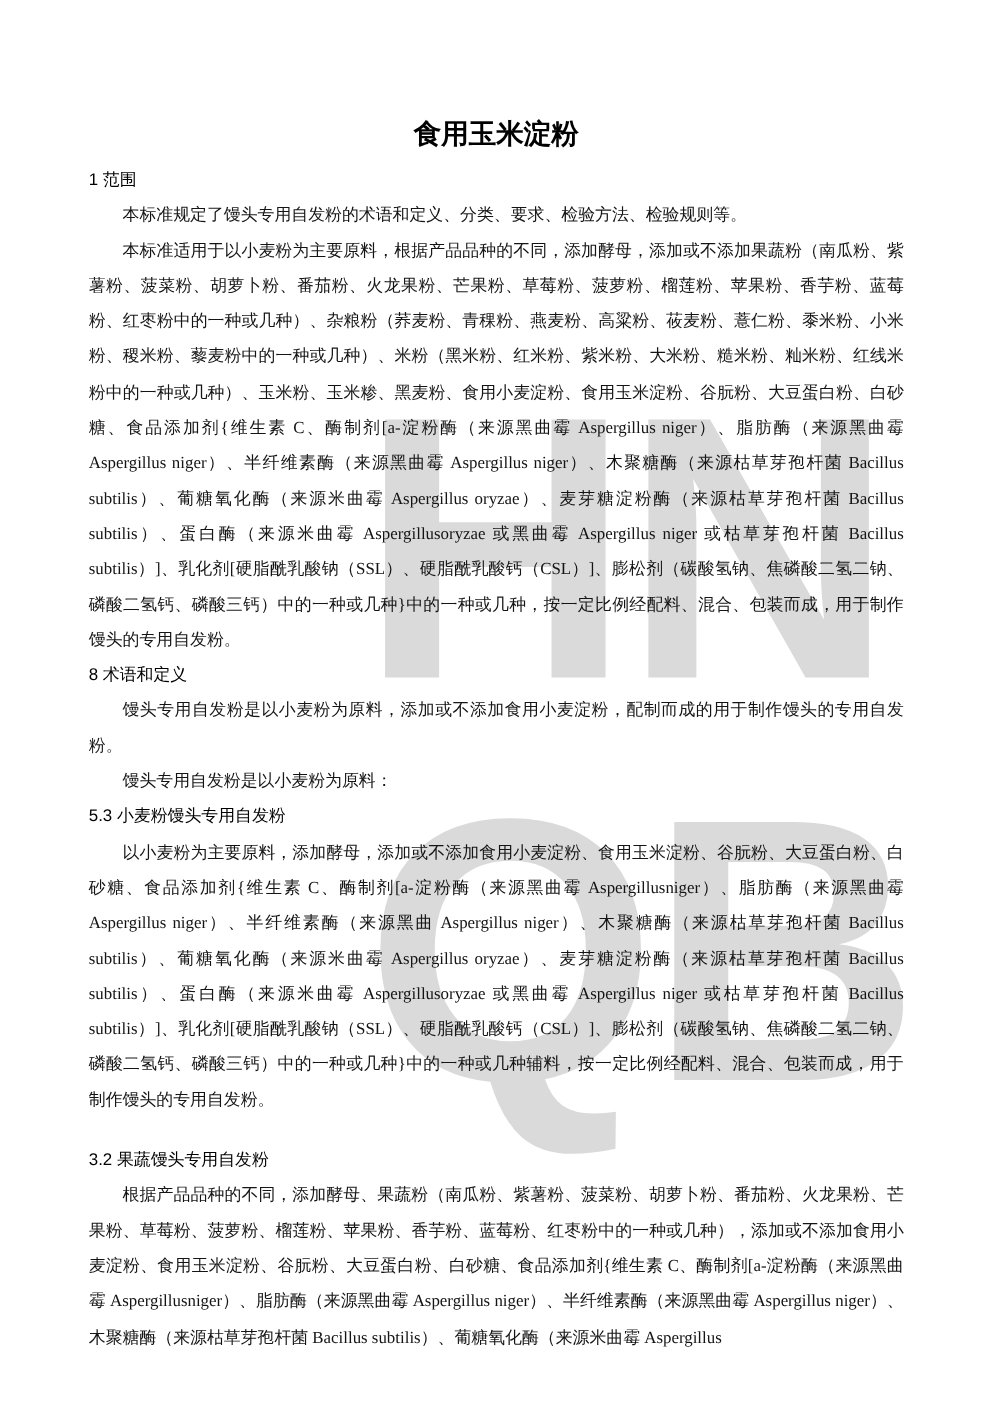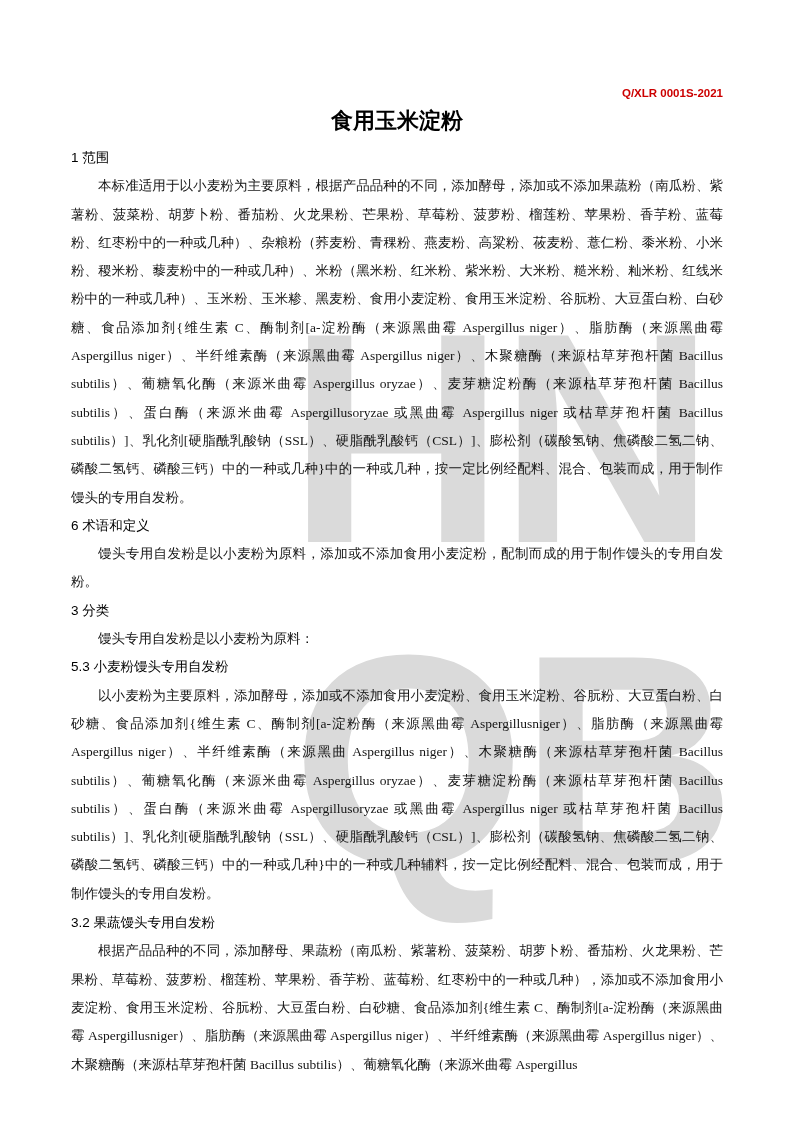--- a/index.html
+++ b/index.html
@@ -50,51 +50,50 @@
     color:#000;
   }
   .sec-heading{
     margin:0;
     font-family:"Liberation Sans",sans-serif;
     font-weight:normal;
     font-size:13.5px;
     line-height:28.3px;
     color:#000;
   }
-  .sec-heading.gap-top{margin-top:1px;}
+  .sec-heading.gap-top{margin-top:20px;}
   .body-para{
     margin:0;
     font-size:13.5px;
     line-height:28.3px;
     text-align:justify;
     text-indent:2em;
     word-break:break-word;
   }
 </style>
 </head>
 <body>
 
 <div class="page">
 
   <div class="watermark wm-hn">HN</div>
   <div class="watermark wm-qb">QB</div>
 
   <div class="content">
 
-    <div class="docnum">Q/XLR 0001S-2021</div>
 
     <h1 class="doc-title">食用玉米淀粉</h1>
 
     <h2 class="sec-heading">1 范围</h2>
+    <p class="body-para">本标准规定了馒头专用自发粉的术语和定义、分类、要求、检验方法、检验规则等。</p>
     <p class="body-para">本标准适用于以小麦粉为主要原料，根据产品品种的不同，添加酵母，添加或不添加果蔬粉（南瓜粉、紫薯粉、菠菜粉、胡萝卜粉、番茄粉、火龙果粉、芒果粉、草莓粉、菠萝粉、榴莲粉、苹果粉、香芋粉、蓝莓粉、红枣粉中的一种或几种）、杂粮粉（荞麦粉、青稞粉、燕麦粉、高粱粉、莜麦粉、薏仁粉、黍米粉、小米粉、稷米粉、藜麦粉中的一种或几种）、米粉（黑米粉、红米粉、紫米粉、大米粉、糙米粉、籼米粉、红线米粉中的一种或几种）、玉米粉、玉米糁、黑麦粉、食用小麦淀粉、食用玉米淀粉、谷朊粉、大豆蛋白粉、白砂糖、食品添加剂{维生素 C、酶制剂[a-淀粉酶（来源黑曲霉 Aspergillus niger）、脂肪酶（来源黑曲霉 Aspergillus niger）、半纤维素酶（来源黑曲霉 Aspergillus niger）、木聚糖酶（来源枯草芽孢杆菌 Bacillus subtilis）、葡糖氧化酶（来源米曲霉 Aspergillus oryzae）、麦芽糖淀粉酶（来源枯草芽孢杆菌 Bacillus subtilis）、蛋白酶（来源米曲霉 Aspergillusoryzae 或黑曲霉 Aspergillus niger 或枯草芽孢杆菌 Bacillus subtilis）]、乳化剂[硬脂酰乳酸钠（SSL）、硬脂酰乳酸钙（CSL）]、膨松剂（碳酸氢钠、焦磷酸二氢二钠、磷酸二氢钙、磷酸三钙）中的一种或几种}中的一种或几种，按一定比例经配料、混合、包装而成，用于制作馒头的专用自发粉。</p>
 
-    <h2 class="sec-heading">6 术语和定义</h2>
+    <h2 class="sec-heading">8 术语和定义</h2>
     <p class="body-para">馒头专用自发粉是以小麦粉为原料，添加或不添加食用小麦淀粉，配制而成的用于制作馒头的专用自发粉。</p>
 
-    <h2 class="sec-heading">3 分类</h2>
     <p class="body-para">馒头专用自发粉是以小麦粉为原料：</p>
 
     <h2 class="sec-heading">5.3 小麦粉馒头专用自发粉</h2>
     <p class="body-para">以小麦粉为主要原料，添加酵母，添加或不添加食用小麦淀粉、食用玉米淀粉、谷朊粉、大豆蛋白粉、白砂糖、食品添加剂{维生素 C、酶制剂[a-淀粉酶（来源黑曲霉 Aspergillusniger）、脂肪酶（来源黑曲霉 Aspergillus niger）、半纤维素酶（来源黑曲 Aspergillus niger）、木聚糖酶（来源枯草芽孢杆菌 Bacillus subtilis）、葡糖氧化酶（来源米曲霉 Aspergillus oryzae）、麦芽糖淀粉酶（来源枯草芽孢杆菌 Bacillus subtilis）、蛋白酶（来源米曲霉 Aspergillusoryzae 或黑曲霉 Aspergillus niger 或枯草芽孢杆菌 Bacillus subtilis）]、乳化剂[硬脂酰乳酸钠（SSL）、硬脂酰乳酸钙（CSL）]、膨松剂（碳酸氢钠、焦磷酸二氢二钠、磷酸二氢钙、磷酸三钙）中的一种或几种}中的一种或几种辅料，按一定比例经配料、混合、包装而成，用于制作馒头的专用自发粉。</p>
 
     <h2 class="sec-heading gap-top">3.2 果蔬馒头专用自发粉</h2>
     <p class="body-para">根据产品品种的不同，添加酵母、果蔬粉（南瓜粉、紫薯粉、菠菜粉、胡萝卜粉、番茄粉、火龙果粉、芒果粉、草莓粉、菠萝粉、榴莲粉、苹果粉、香芋粉、蓝莓粉、红枣粉中的一种或几种），添加或不添加食用小麦淀粉、食用玉米淀粉、谷朊粉、大豆蛋白粉、白砂糖、食品添加剂{维生素 C、酶制剂[a-淀粉酶（来源黑曲霉 Aspergillusniger）、脂肪酶（来源黑曲霉 Aspergillus niger）、半纤维素酶（来源黑曲霉 Aspergillus niger）、木聚糖酶（来源枯草芽孢杆菌 Bacillus subtilis）、葡糖氧化酶（来源米曲霉 Aspergillus</p>
 
   </div>
 </div>

